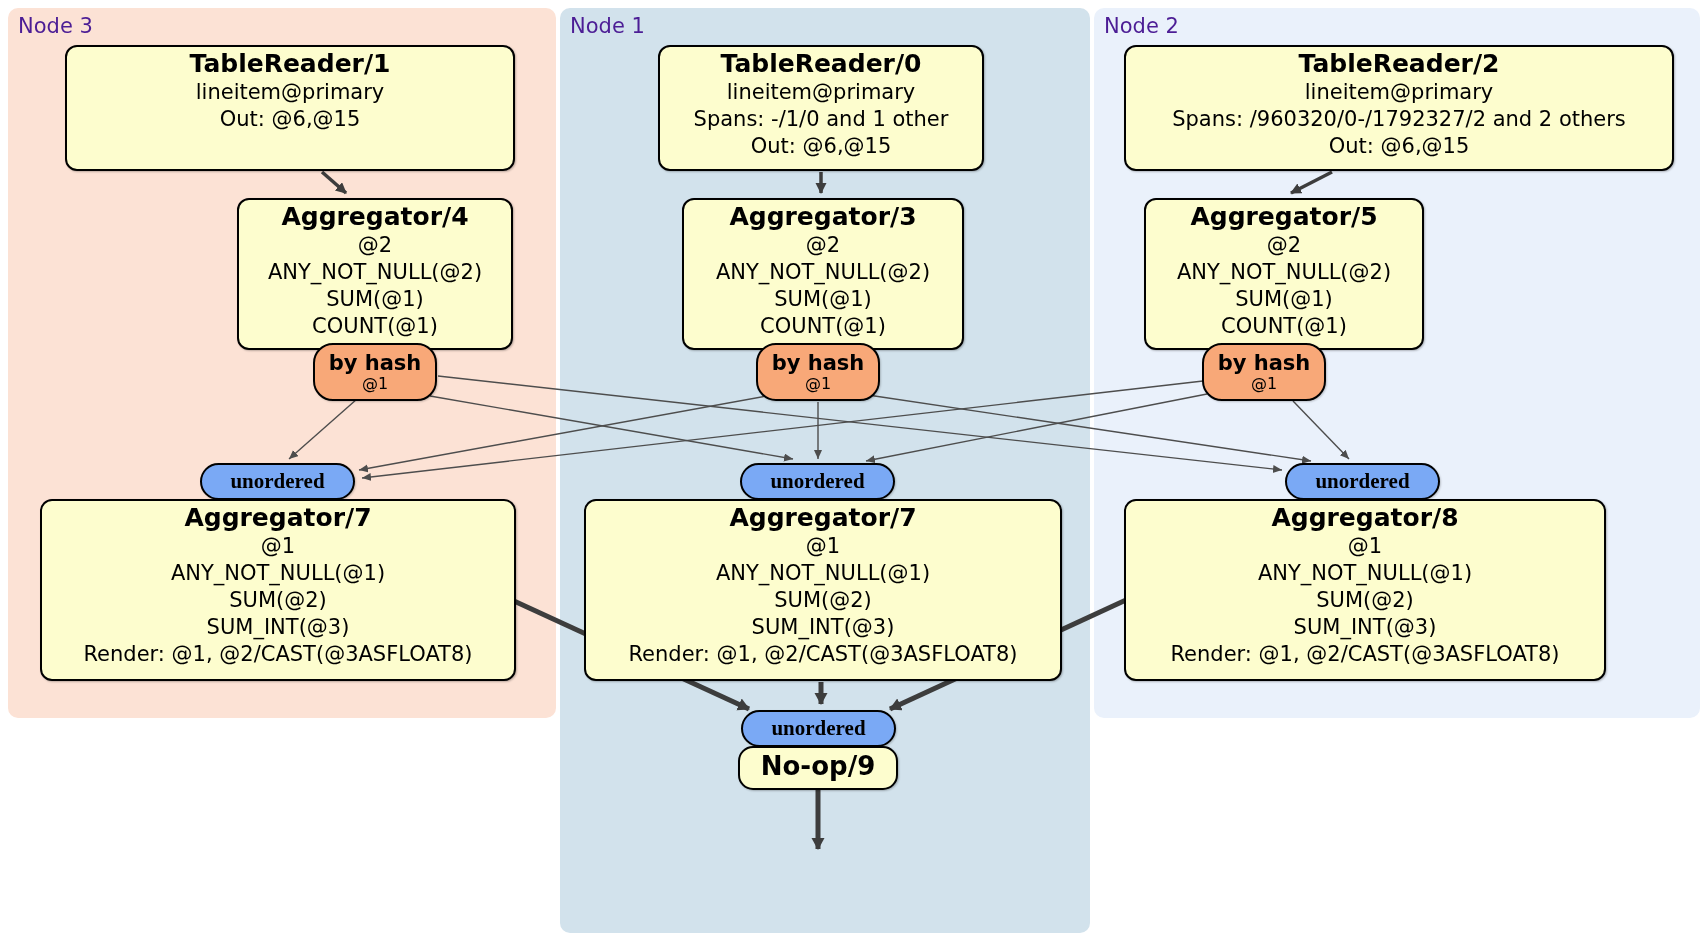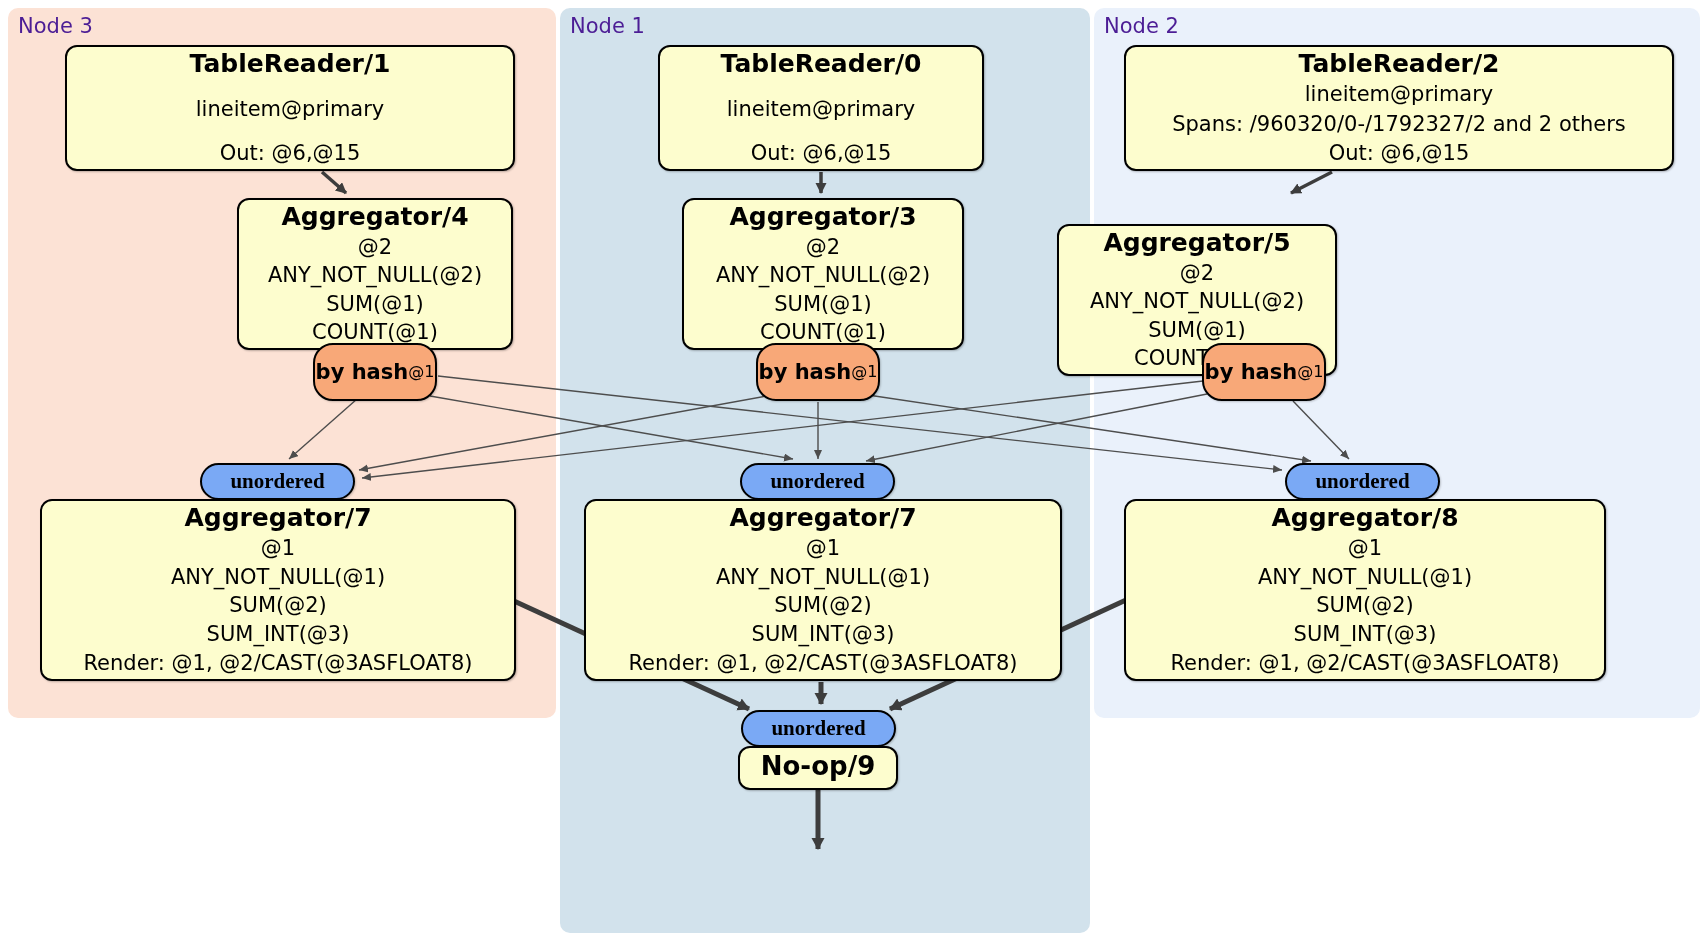--- a/index.html
+++ b/index.html
@@ -29,41 +29,41 @@
     width:1708px;height:940px;
     pointer-events:none;
   }
   .pbox{
     position:absolute;
     background:var(--box-bg);
     border:2px solid #000;
     border-radius:12px;
     box-shadow:1px 1px 2px rgba(0,0,0,0.25);
     display:flex;flex-direction:column;
-    align-items:center;justify-content:space-between;
+    align-items:center;justify-content:flex-start;
     text-align:center;
     padding:2px 6px;
     box-sizing:border-box;
   }
   .pbox-title{
     font-weight:bold;
     font-size:25px;
     line-height:30px;
     white-space:nowrap;
   }
   .pbox-line{
     font-size:21px;
     line-height:27px;
     white-space:nowrap;
   }
   .pbox-title.big{font-size:26px;line-height:32px;}
   .badge{
     position:absolute;
     border:2px solid #000;
-    display:flex;flex-direction:row;
+    display:flex;flex-direction:column;
     align-items:center;justify-content:center;
     text-align:center;
     box-sizing:border-box;
     box-shadow:1px 1px 2px rgba(0,0,0,0.2);
   }
   .byhash{
     background:var(--hash-bg);
     border-radius:20px;
     width:124px;height:58px;
   }
@@ -126,20 +126,21 @@
   </svg>
 
   <div class="pbox" style="left:65px;top:45px;width:450px;height:126px;">
     <div class="pbox-title">TableReader/1</div>
     <div class="pbox-line">lineitem@primary</div>
     <div class="pbox-line">Out: @6,@15</div>
   </div>
   <div class="pbox" style="left:658px;top:45px;width:326px;height:126px;">
     <div class="pbox-title">TableReader/0</div>
     <div class="pbox-line">lineitem@primary</div>
+    <div class="pbox-line">Spans: -/1/0 and 1 other</div>
     <div class="pbox-line">Out: @6,@15</div>
   </div>
   <div class="pbox" style="left:1124px;top:45px;width:550px;height:126px;">
     <div class="pbox-title">TableReader/2</div>
     <div class="pbox-line">lineitem@primary</div>
     <div class="pbox-line">Spans: /960320/0-/1792327/2 and 2 others</div>
     <div class="pbox-line">Out: @6,@15</div>
   </div>
 
   <div class="pbox" style="left:237px;top:198px;width:276px;height:152px;">
@@ -149,21 +150,21 @@
     <div class="pbox-line">SUM(@1)</div>
     <div class="pbox-line">COUNT(@1)</div>
   </div>
   <div class="pbox" style="left:682px;top:198px;width:282px;height:152px;">
     <div class="pbox-title">Aggregator/3</div>
     <div class="pbox-line">@2</div>
     <div class="pbox-line">ANY_NOT_NULL(@2)</div>
     <div class="pbox-line">SUM(@1)</div>
     <div class="pbox-line">COUNT(@1)</div>
   </div>
-  <div class="pbox" style="left:1057px;top:198px;width:280px;height:152px;margin-top:26px;">
+  <div class="pbox" style="left:1144px;top:198px;width:280px;height:152px;">
     <div class="pbox-title">Aggregator/5</div>
     <div class="pbox-line">@2</div>
     <div class="pbox-line">ANY_NOT_NULL(@2)</div>
     <div class="pbox-line">SUM(@1)</div>
     <div class="pbox-line">COUNT(@1)</div>
   </div>
 
   <div class="badge byhash" style="left:313px;top:343px;">
     <div class="byhash-label">by hash</div>
     <div class="byhash-sub">@1</div>
@@ -208,17 +209,17 @@
     <div class="pbox-line">@1</div>
     <div class="pbox-line">ANY_NOT_NULL(@1)</div>
     <div class="pbox-line">SUM(@2)</div>
     <div class="pbox-line">SUM_INT(@3)</div>
     <div class="pbox-line">Render: @1, @2/CAST(@3ASFLOAT8)</div>
   </div>
 
   <div class="badge unordered" style="left:741px;top:710px;">
     <div class="unordered-label">unordered</div>
   </div>
-  <div class="pbox" style="left:738px;top:746px;width:160px;height:44px;">
+  <div class="pbox" style="left:738px;top:746px;width:160px;height:44px;border-radius:15px;">
     <div class="pbox-title big">No-op/9</div>
   </div>
 
 </div>
 
 </body></html>

